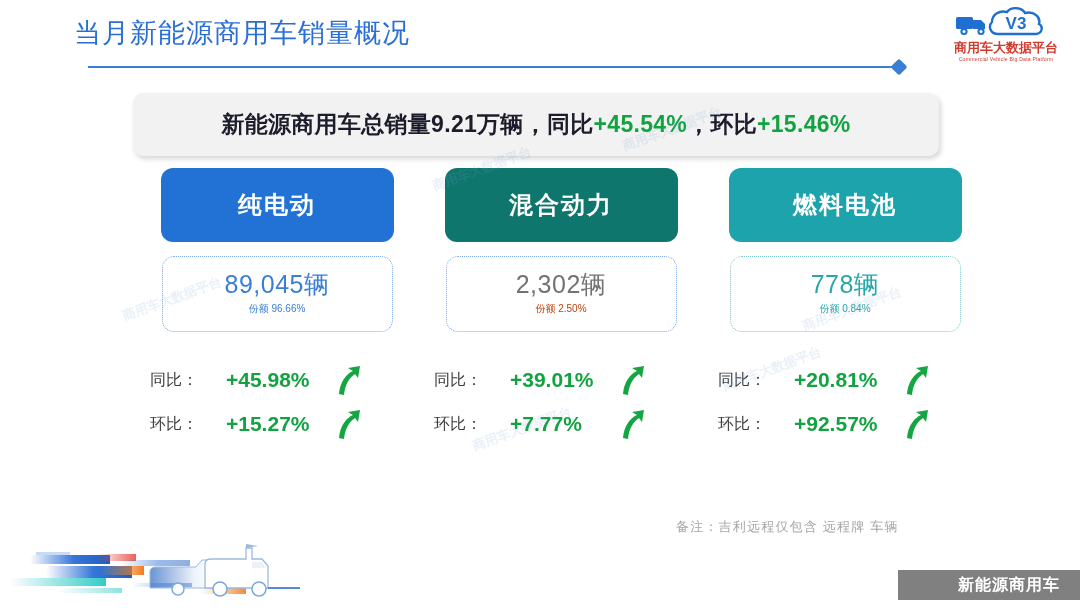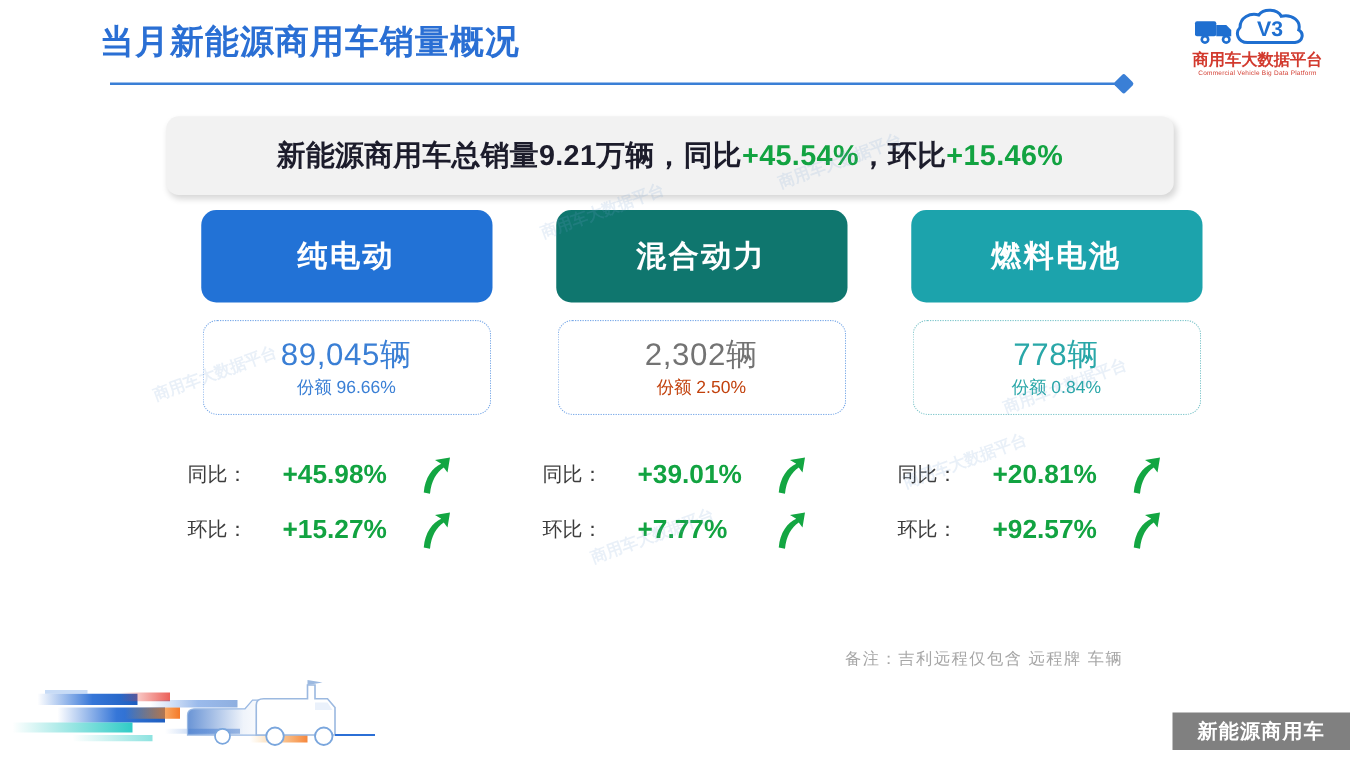--- a/index.html
+++ b/index.html
@@ -17,24 +17,24 @@
 
   
   #header {
     position: absolute;
     left: 0; top: 0;
     width: 1080px;
     height: 80px;
   }
   #page-title {
     position: absolute;
-    left: 80px;
+    left: 74px;
     top: 15px;
     font-size: 27px;
-    font-weight: bold;
+    font-weight: normal;
     color: #2a6fd4;
     letter-spacing: 1px;
     white-space: nowrap;
   }
   #title-rule {
     position: absolute;
     left: 88px;
     top: 66px;
     width: 812px;
     height: 2px;
@@ -150,21 +150,21 @@
     align-items: center;
     justify-content: center;
   }
   .value-main {
     font-size: 25px;
     line-height: 28px;
     font-weight: normal;
     letter-spacing: 0.5px;
   }
   .value-share {
-    font-size: 14px;
+    font-size: 10px;
     line-height: 20px;
     margin-top: 1px;
   }
 
   .stats {
     margin-top: 26px;
     padding-left: 18px;
   }
   .stat-row {
     display: flex;
@@ -204,20 +204,21 @@
   #footer-tag {
     position: absolute;
     right: 0;
     bottom: 8px;
     width: 142px;
     height: 30px;
     background: #808080;
     display: flex;
     align-items: center;
     justify-content: center;
+    padding-left: 40px;
   }
   #footer-tag span {
     font-size: 16px;
     font-weight: bold;
     color: #ffffff;
     letter-spacing: 1px;
   }
 
   
   #deco-truck {

